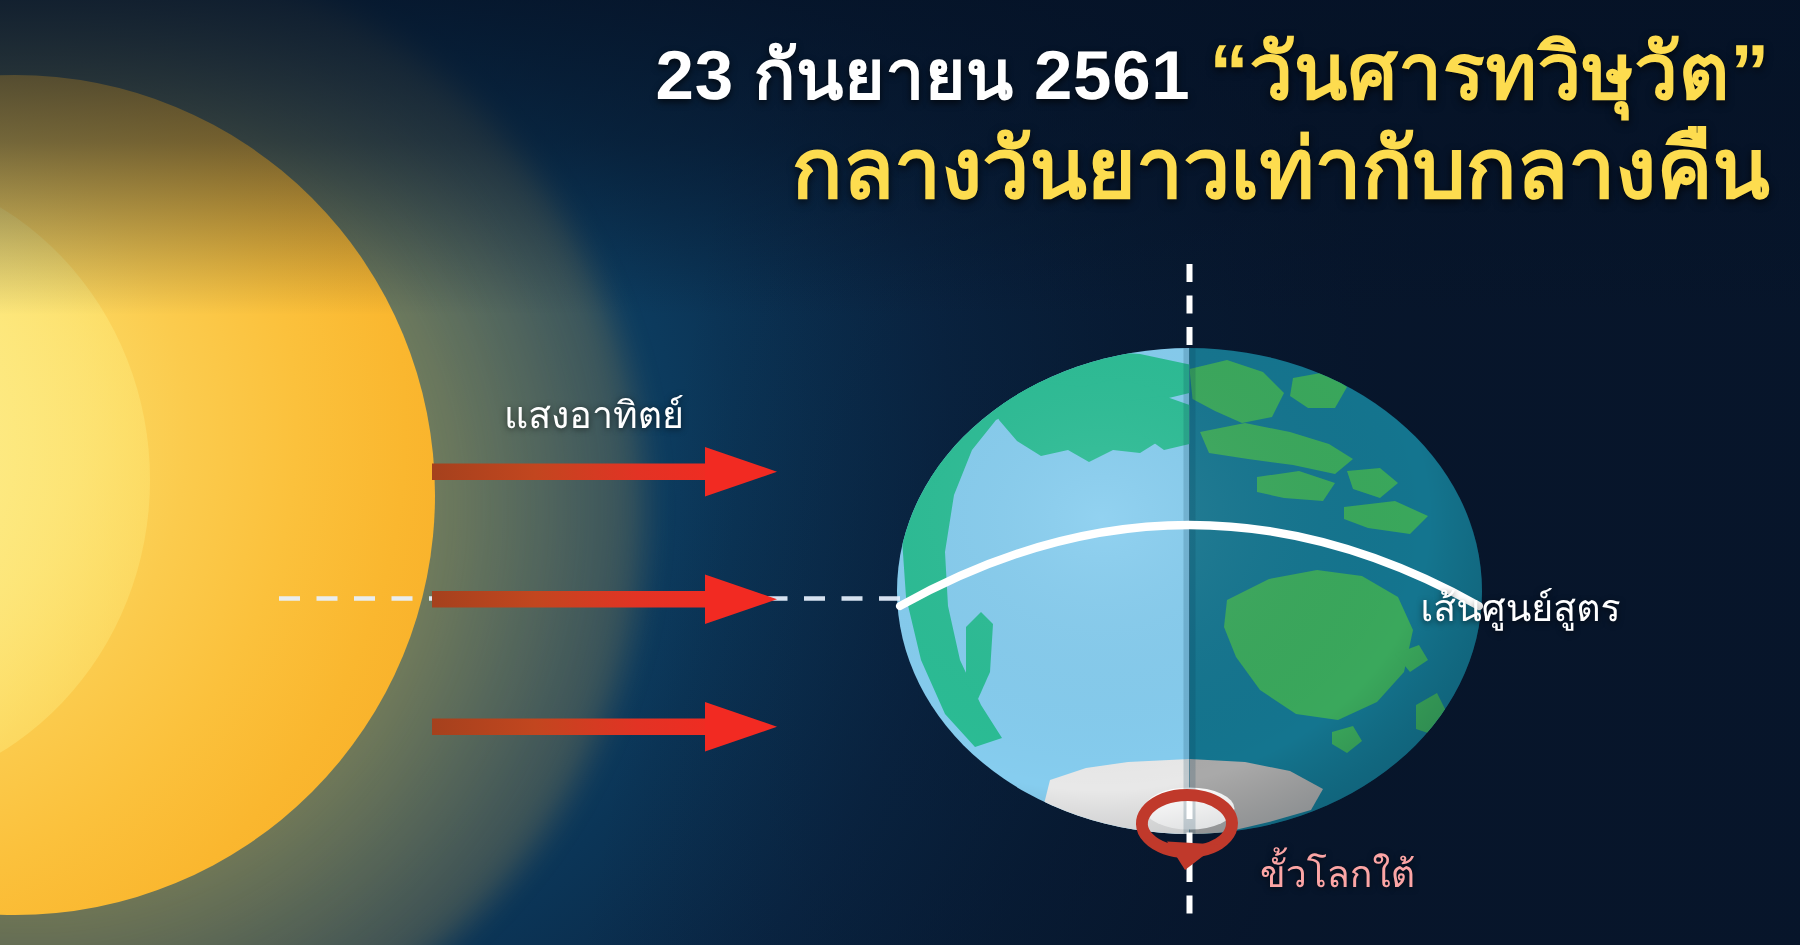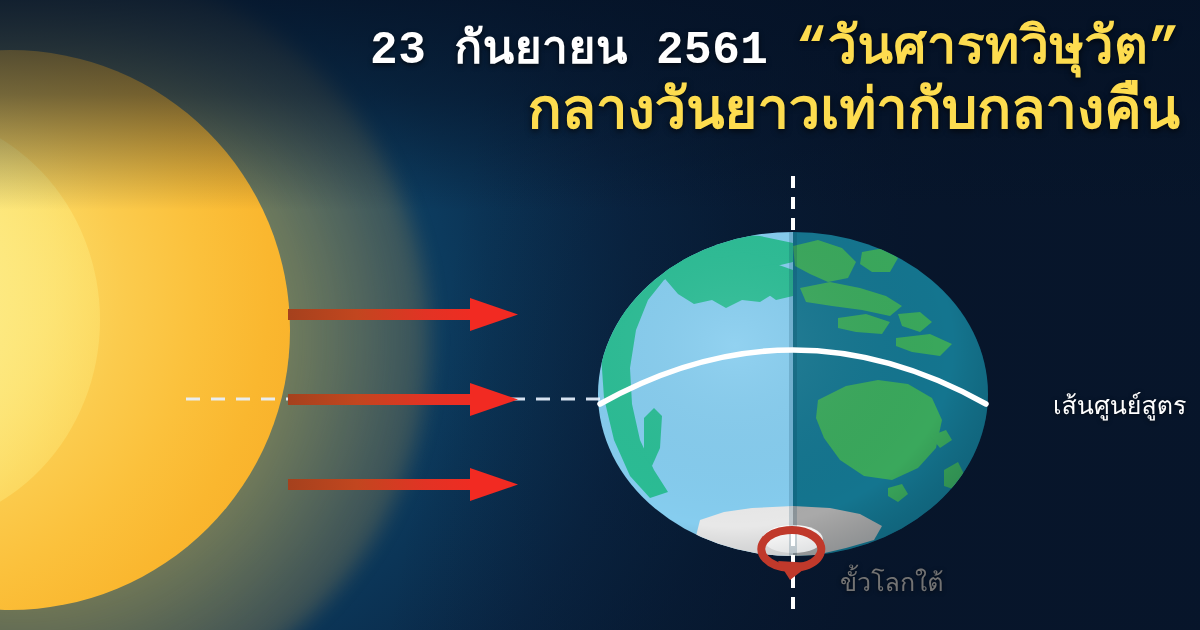--- a/index.html
+++ b/index.html
@@ -5,21 +5,21 @@
   html, body {
     margin: 0;
     padding: 0;
     background: #07182f;
   }
   #stage {
     position: relative;
     width: 1200px;
     height: 630px;
     overflow: hidden;
-    font-family: Liberation Mono, monospace;
+    font-family: Liberation Sans, sans-serif;
     background: #0a1d36;
   }
 
   
   .bg-base {
     position: absolute;
     inset: 0;
     background:
       radial-gradient(ellipse 900px 760px at 2% 50%,
          #1b6f95 0%, #145c84 18%, #0f4a70 34%, #0b3557 52%, #0a2746 68%, #081f3a 82%, #071830 100%);
@@ -112,30 +112,30 @@
   .sunlight-label {
     position: absolute;
     left: 336px; top: 256px;
     color: #ffffff;
     font-size: 25px;
     text-shadow: 0 1px 4px rgba(0,0,0,0.6);
     z-index: 20;
   }
   .equator-label {
     position: absolute;
-    left: 1053px; top: 385px;
+    left: 947px; top: 385px;
     color: #ffffff;
     font-size: 25px;
     text-shadow: 0 1px 4px rgba(0,0,0,0.6);
     z-index: 20;
   }
   .southpole-label {
     position: absolute;
     left: 840px; top: 562px;
-    color: #737373;
+    color: #fca5a5;
     font-size: 25px;
     text-shadow: 0 1px 4px rgba(0,0,0,0.6);
     z-index: 20;
     text-align: center;
   }
 
   svg.layer {
     position: absolute;
     left: 0; top: 0;
     width: 1200px; height: 630px;
@@ -270,16 +270,17 @@
   </svg>
 
   <div class="title-wrap">
     <div class="title-line1">
       <span class="t-date">23 กันยายน 2561</span>
       <span class="t-quote">“วันศารทวิษุวัต”</span>
     </div>
     <div class="title-line2">กลางวันยาวเท่ากับกลางคืน</div>
   </div>
 
+  <div class="sunlight-label">แสงอาทิตย์</div>
   <div class="equator-label">เส้นศูนย์สูตร</div>
   <div class="southpole-label">ขั้วโลกใต้</div>
 
 </div>
 
 </body></html>

